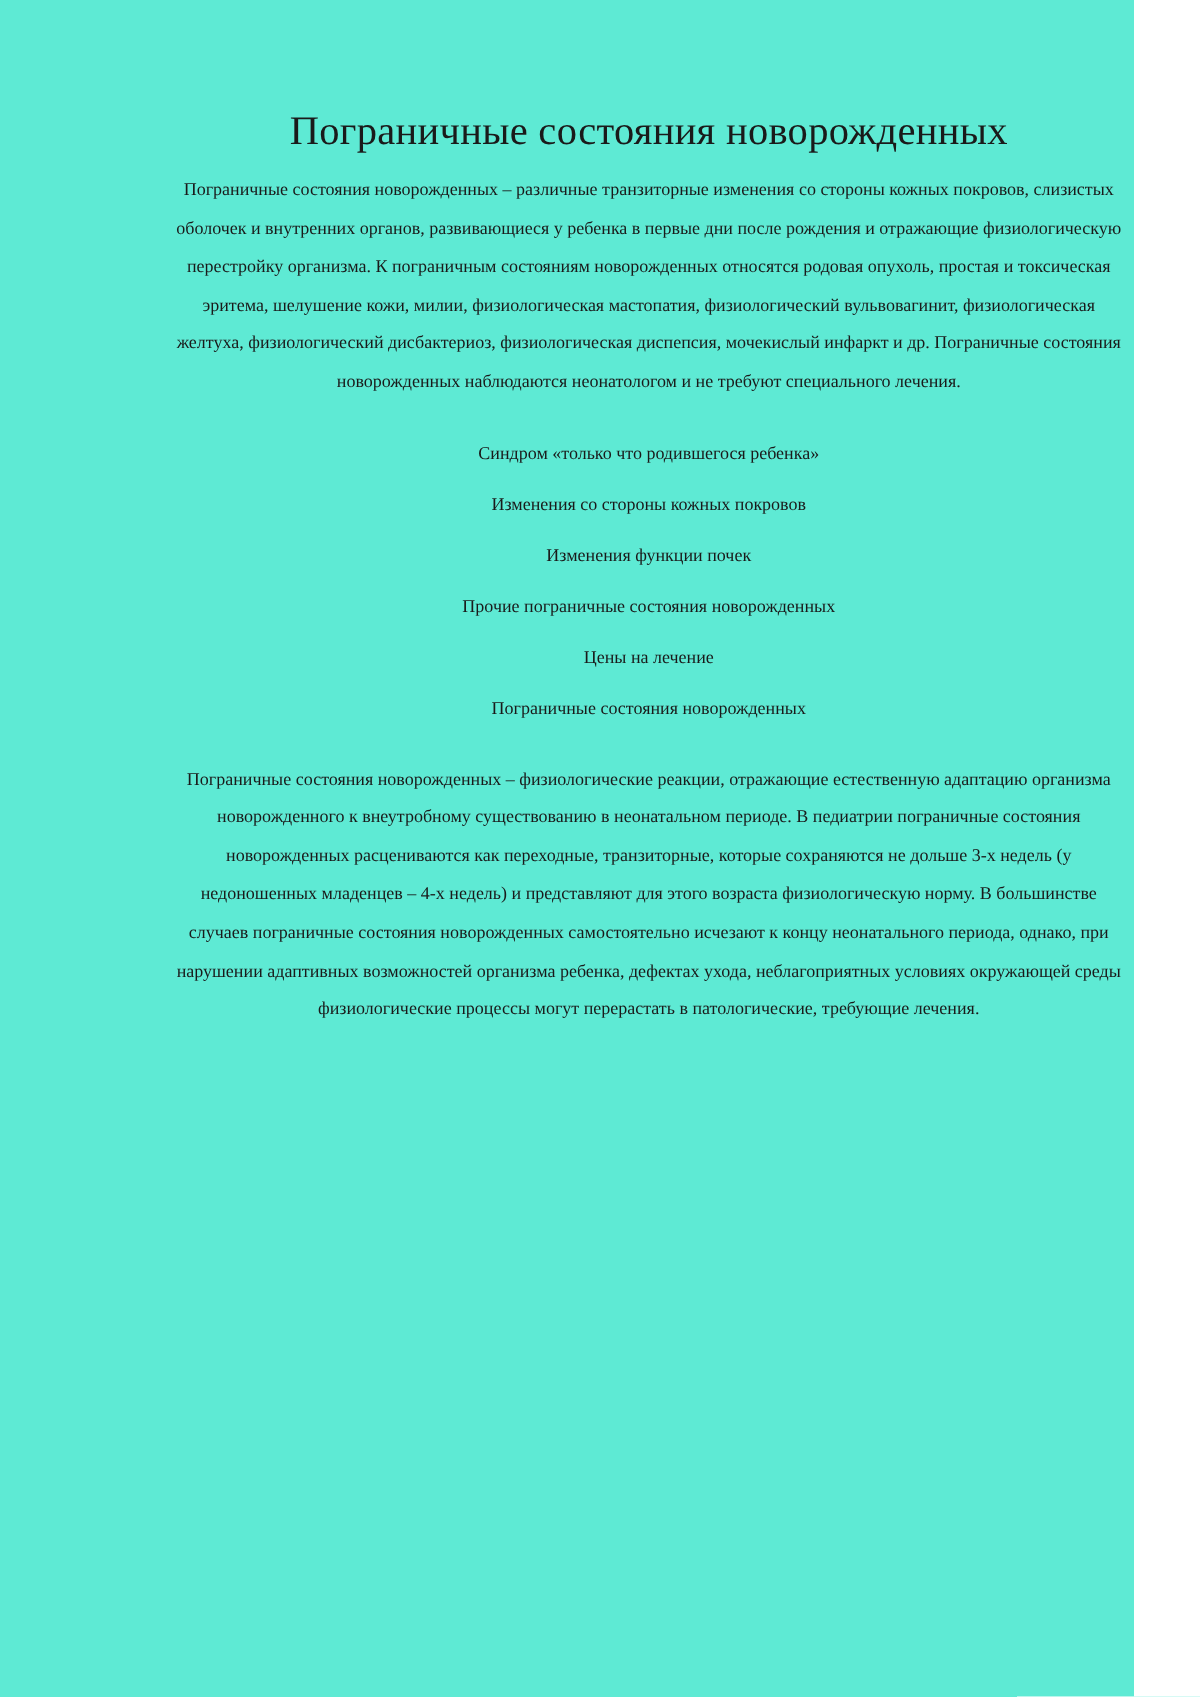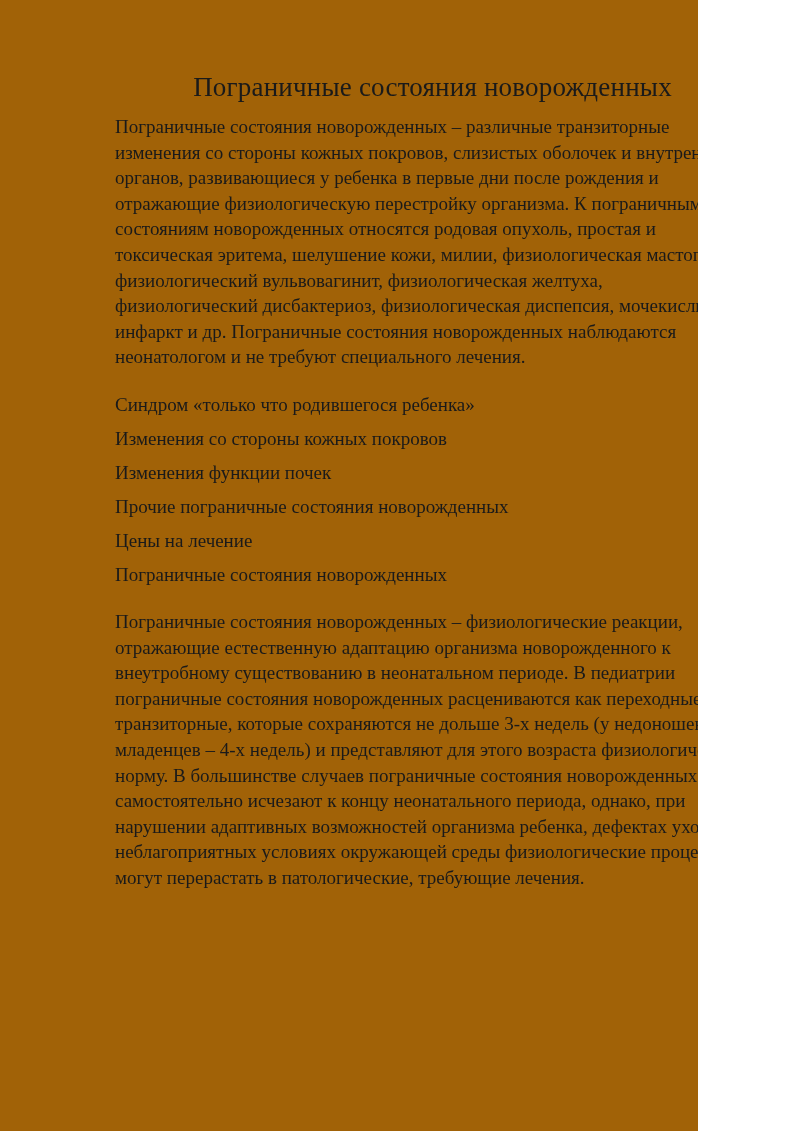--- a/index.html
+++ b/index.html
@@ -2,44 +2,44 @@
 <html lang="ru"><head>
 <meta charset="utf-8">
 <style>
   html, body {
     margin: 0;
     padding: 0;
     background: #ffffff;
   }
   .page {
     position: relative;
-    width: 698px;
+    width: 756px;
     height: 1131px;
-    background: #a16207;
+    background: #5eead4;
     box-sizing: border-box;
     padding: 72px 50px 0 115px;
     font-family: "Liberation Serif", "DejaVu Serif", serif;
     color: #1a1a1a;
     overflow: hidden;
   }
   .title {
     width: 635px;
     margin: 0;
     font-size: 27px;
     font-weight: 400;
     line-height: 31px;
     text-align: center;
     letter-spacing: 0.2px;
   }
   .body-text {
     width: 635px;
     margin: 0;
-    font-size: 19px;
+    font-size: 12px;
     line-height: 25.6px;
-    text-align: left;
+    text-align: center;
   }
   .intro {
     margin-top: 11px;
   }
   .toc {
     margin-top: 22px;
   }
   .toc-item {
     margin: 0 0 8.5px 0;
   }

